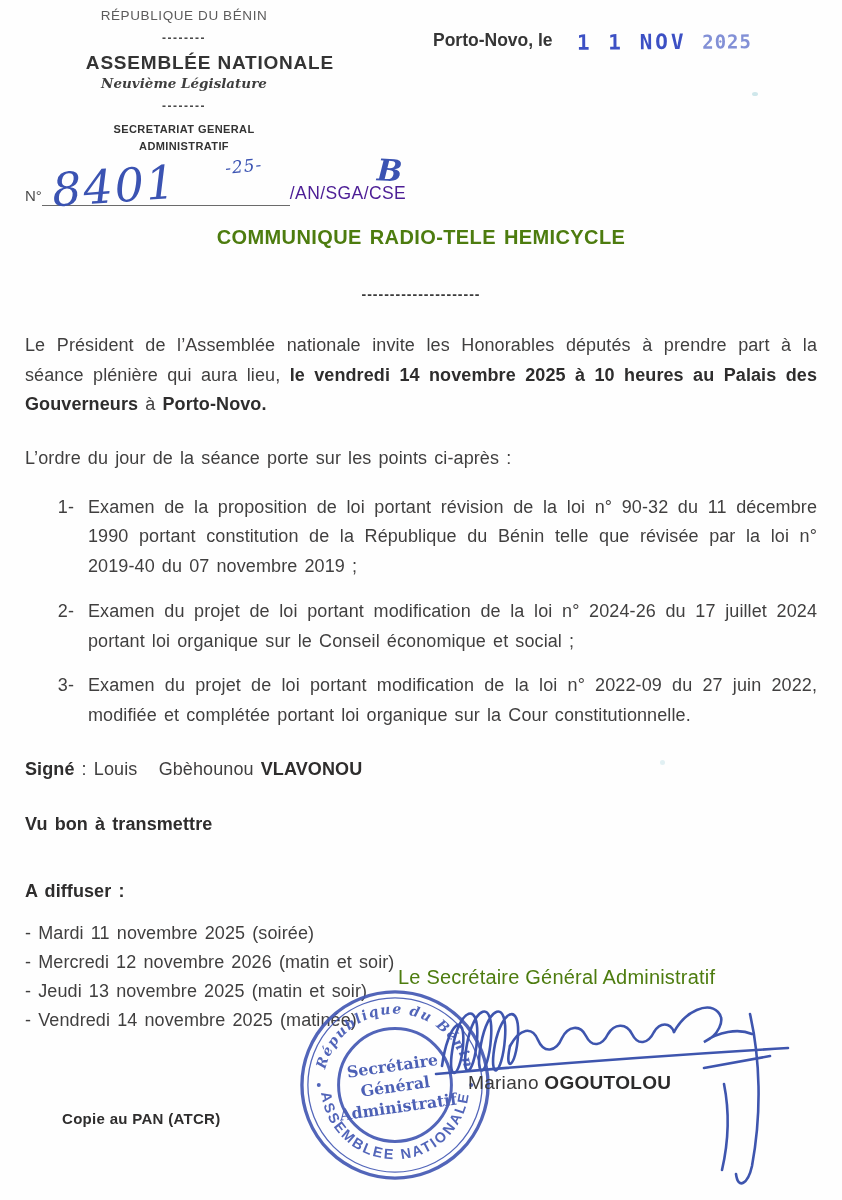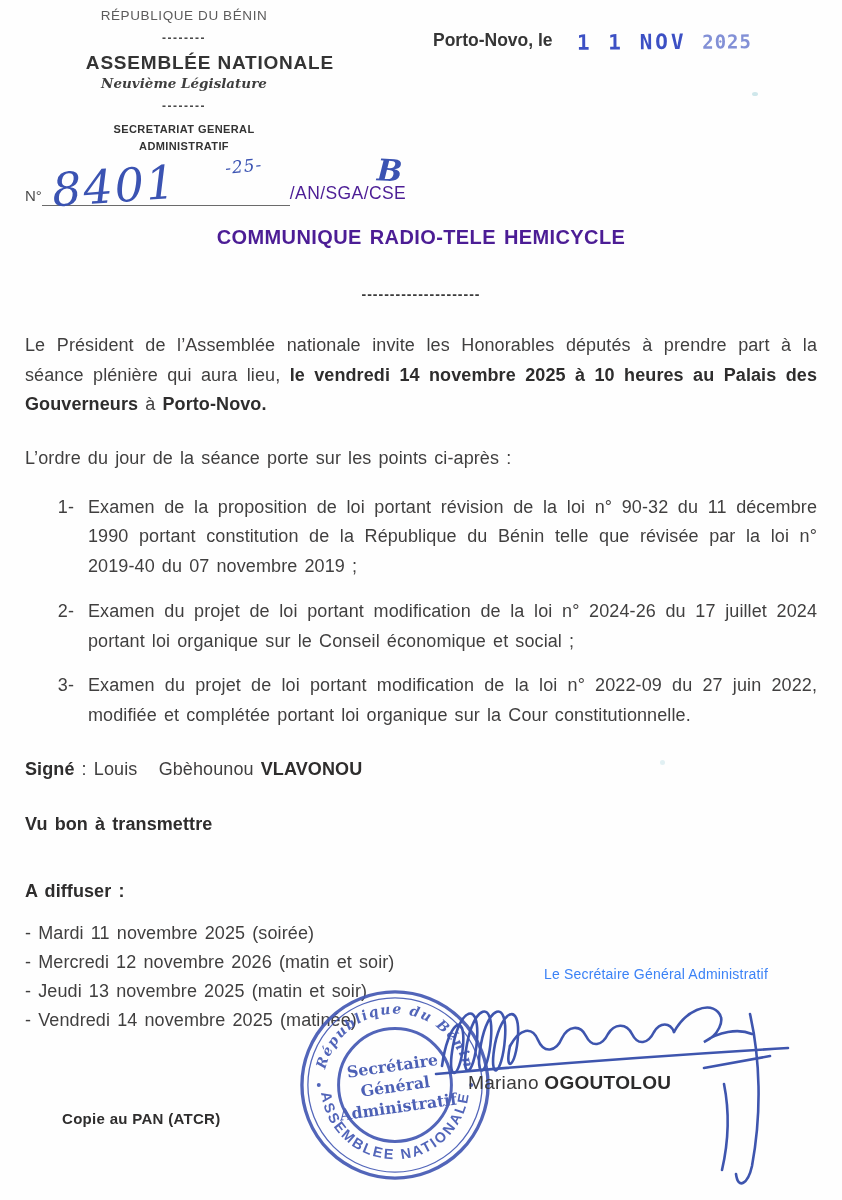--- a/index.html
+++ b/index.html
@@ -79,21 +79,21 @@
   .date-stamp {
     font-family: "DejaVu Sans Mono", monospace; font-weight: bold;
     font-size: 21px; color: #3c50c4; letter-spacing: 3px;
     transform: rotate(-0.5deg);
   }
   .date-stamp .year { color: #8290d6; font-size: 19px; letter-spacing: 1px; }
   
   .doc-title {
     position: absolute; top: 226px; left: 0; width: 100%;
     text-align: center; font-size: 20px; font-weight: bold;
-    letter-spacing: 0.4px; color: #4c1d95; word-spacing: 2px;
+    letter-spacing: 0.4px; color: #4d7c0f; word-spacing: 2px;
   }
   .title-sep {
     position: absolute; top: 286px; left: 0; width: 100%;
     text-align: center; font-size: 14px; font-weight: bold;
     letter-spacing: 1px; color: #3a3a3a;
   }
   
   .content {
     position: absolute; left: 25px; top: 331px; width: 792px;
     font-size: 18px; line-height: 1.65; text-align: justify;
@@ -105,21 +105,21 @@
   .agenda-item { display: flex; margin-top: 15px; }
   .agenda-item .num { width: 63px; text-align: right; padding-right: 14px; flex: none; }
   .agenda-item .txt { flex: 1; }
   .signed-line { margin-top: 24px; white-space: pre-wrap; }
   .transmit { margin-top: 26px; font-weight: bold; color: #2e2d2d; }
   .diffuse { margin-top: 37px; font-weight: bold; color: #2e2d2d; }
   .dates-list { margin-top: 12px; line-height: 1.62; text-align: left; }
   
   .sga-title {
     position: absolute; left: 398px; top: 966px; width: 370px;
-    text-align: right; font-size: 14px; color: #3b82f6;
+    text-align: left; font-size: 20px; color: #4d7c0f;
     letter-spacing: 0.2px;
   }
   .stamp-svg { position: absolute; left: 296px; top: 986px; opacity: 0.92; }
   .sign-svg { position: absolute; left: 408px; top: 988px; }
   .mariano {
     position: absolute; left: 468px; top: 1072px;
     font-size: 19px; color: #3b3a3a; letter-spacing: 0.3px;
   }
   .mariano b { color: #2c2b2b; }
   .footer-copy {

